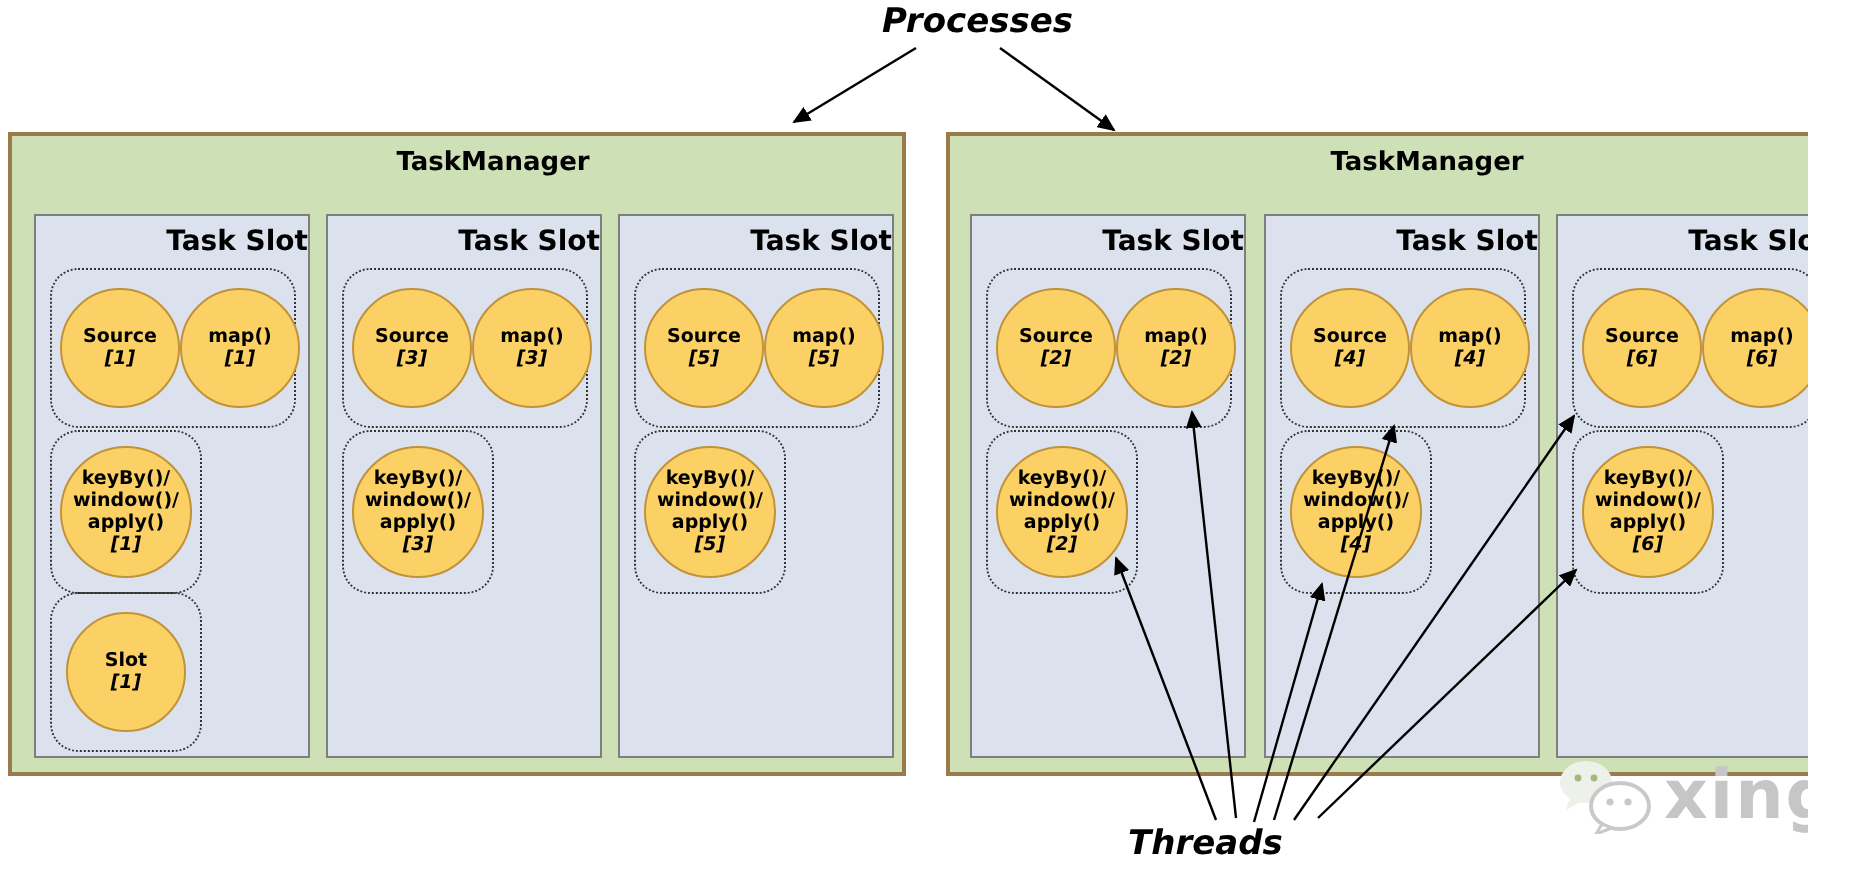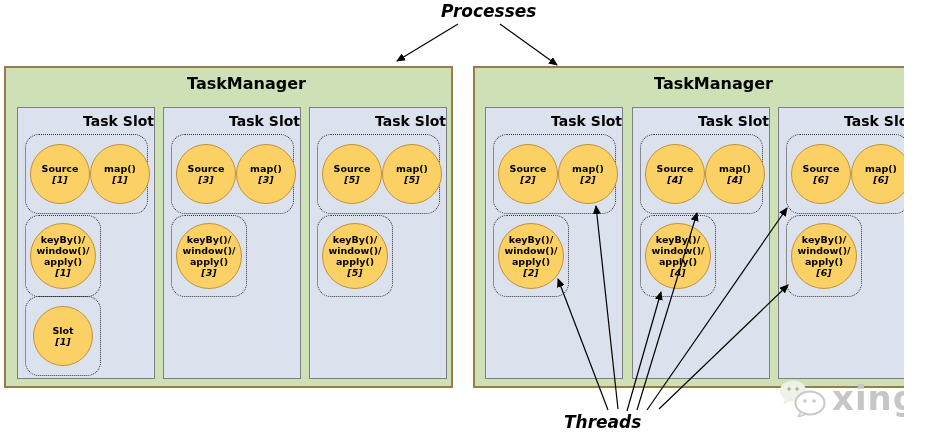--- a/index.html
+++ b/index.html
@@ -13,21 +13,21 @@
   #processes-label{left:441px;top:1px;}
   #threads-label{left:564px;top:412px;}
 
   .tm{
     position:absolute;top:66px;height:322px;box-sizing:border-box;
     background:#cde0b6;border:2px solid #9c7b4a;
   }
   #tm0{left:4px;width:449px;}
   #tm1{left:473px;width:445px;}
   .tm-title{
-    text-align:center;font-size:16px;margin-top:6px;color:#000;margin-left:36px;
+    text-align:center;font-size:13px;margin-top:6px;color:#000;margin-left:36px;
   }
   .slot{
     position:absolute;top:39px;width:138px;height:272px;box-sizing:border-box;
     background:#dce1ee;border:1px solid #7f7f7f;
   }
   .slot-title{text-align:right;font-size:14px;margin-top:5px;color:#000;}
   .group{
     position:absolute;box-sizing:border-box;
     border:1.5px dotted #333;border-radius:14px;
   }

